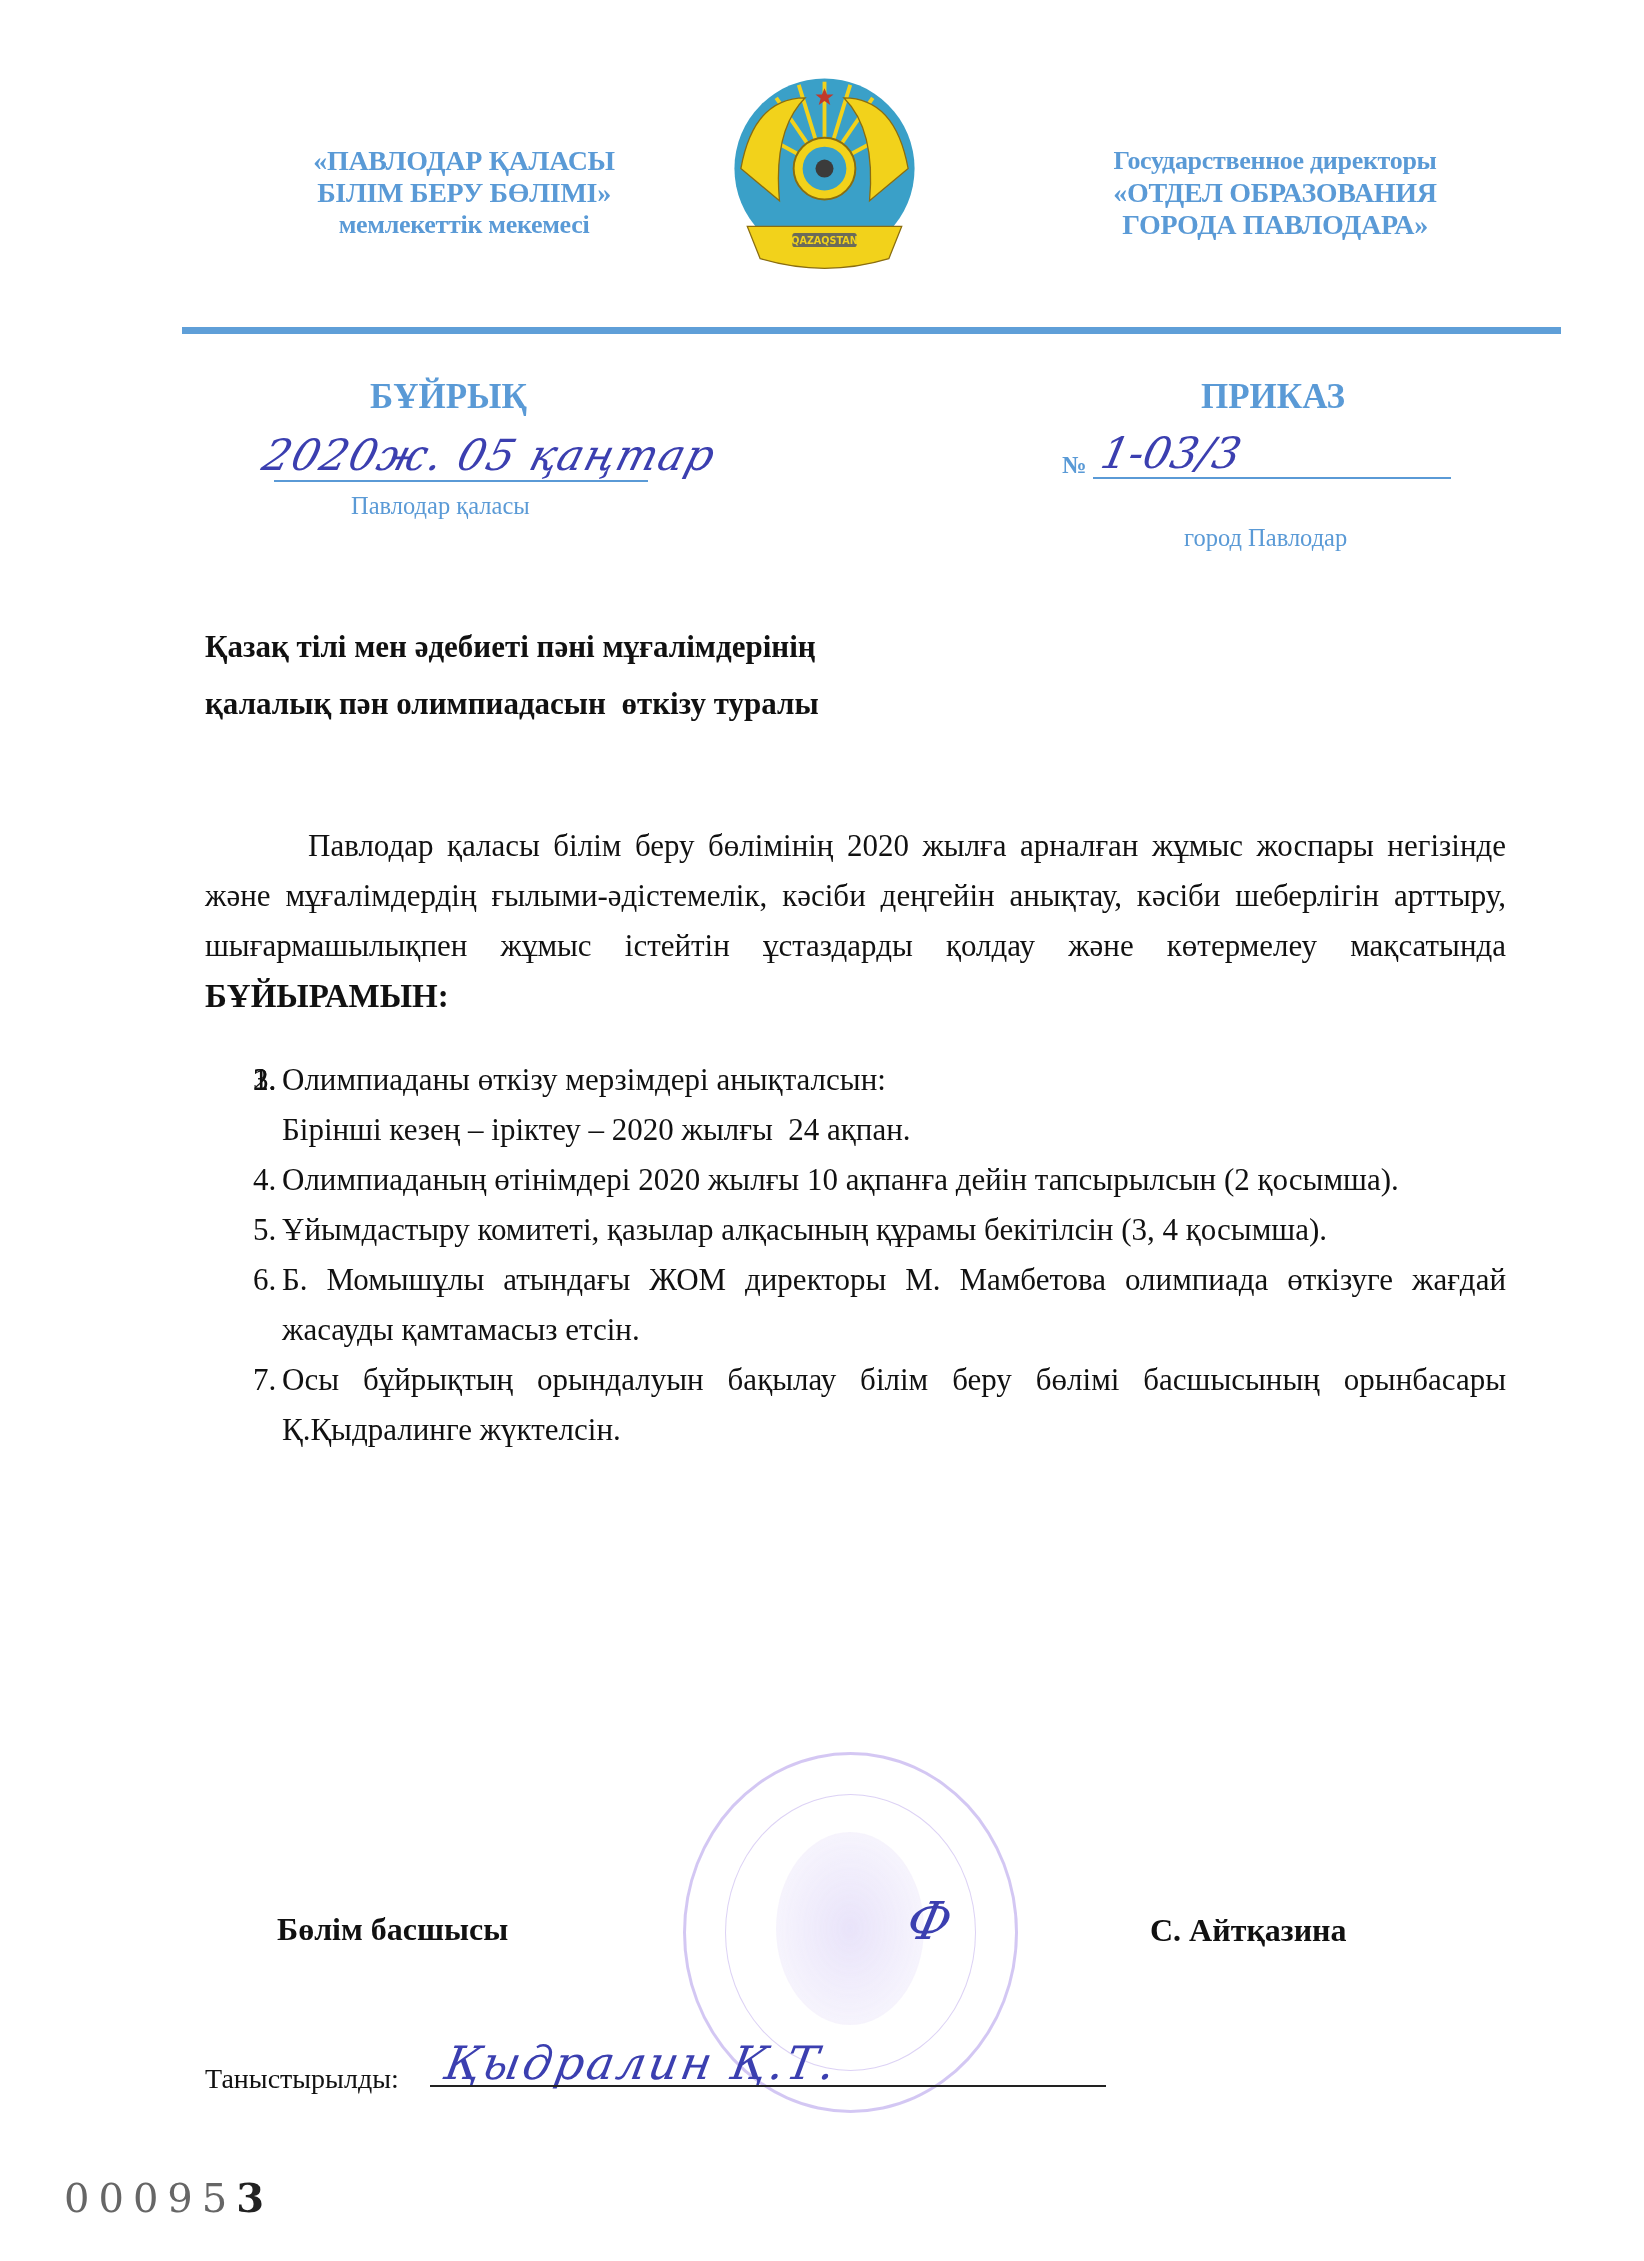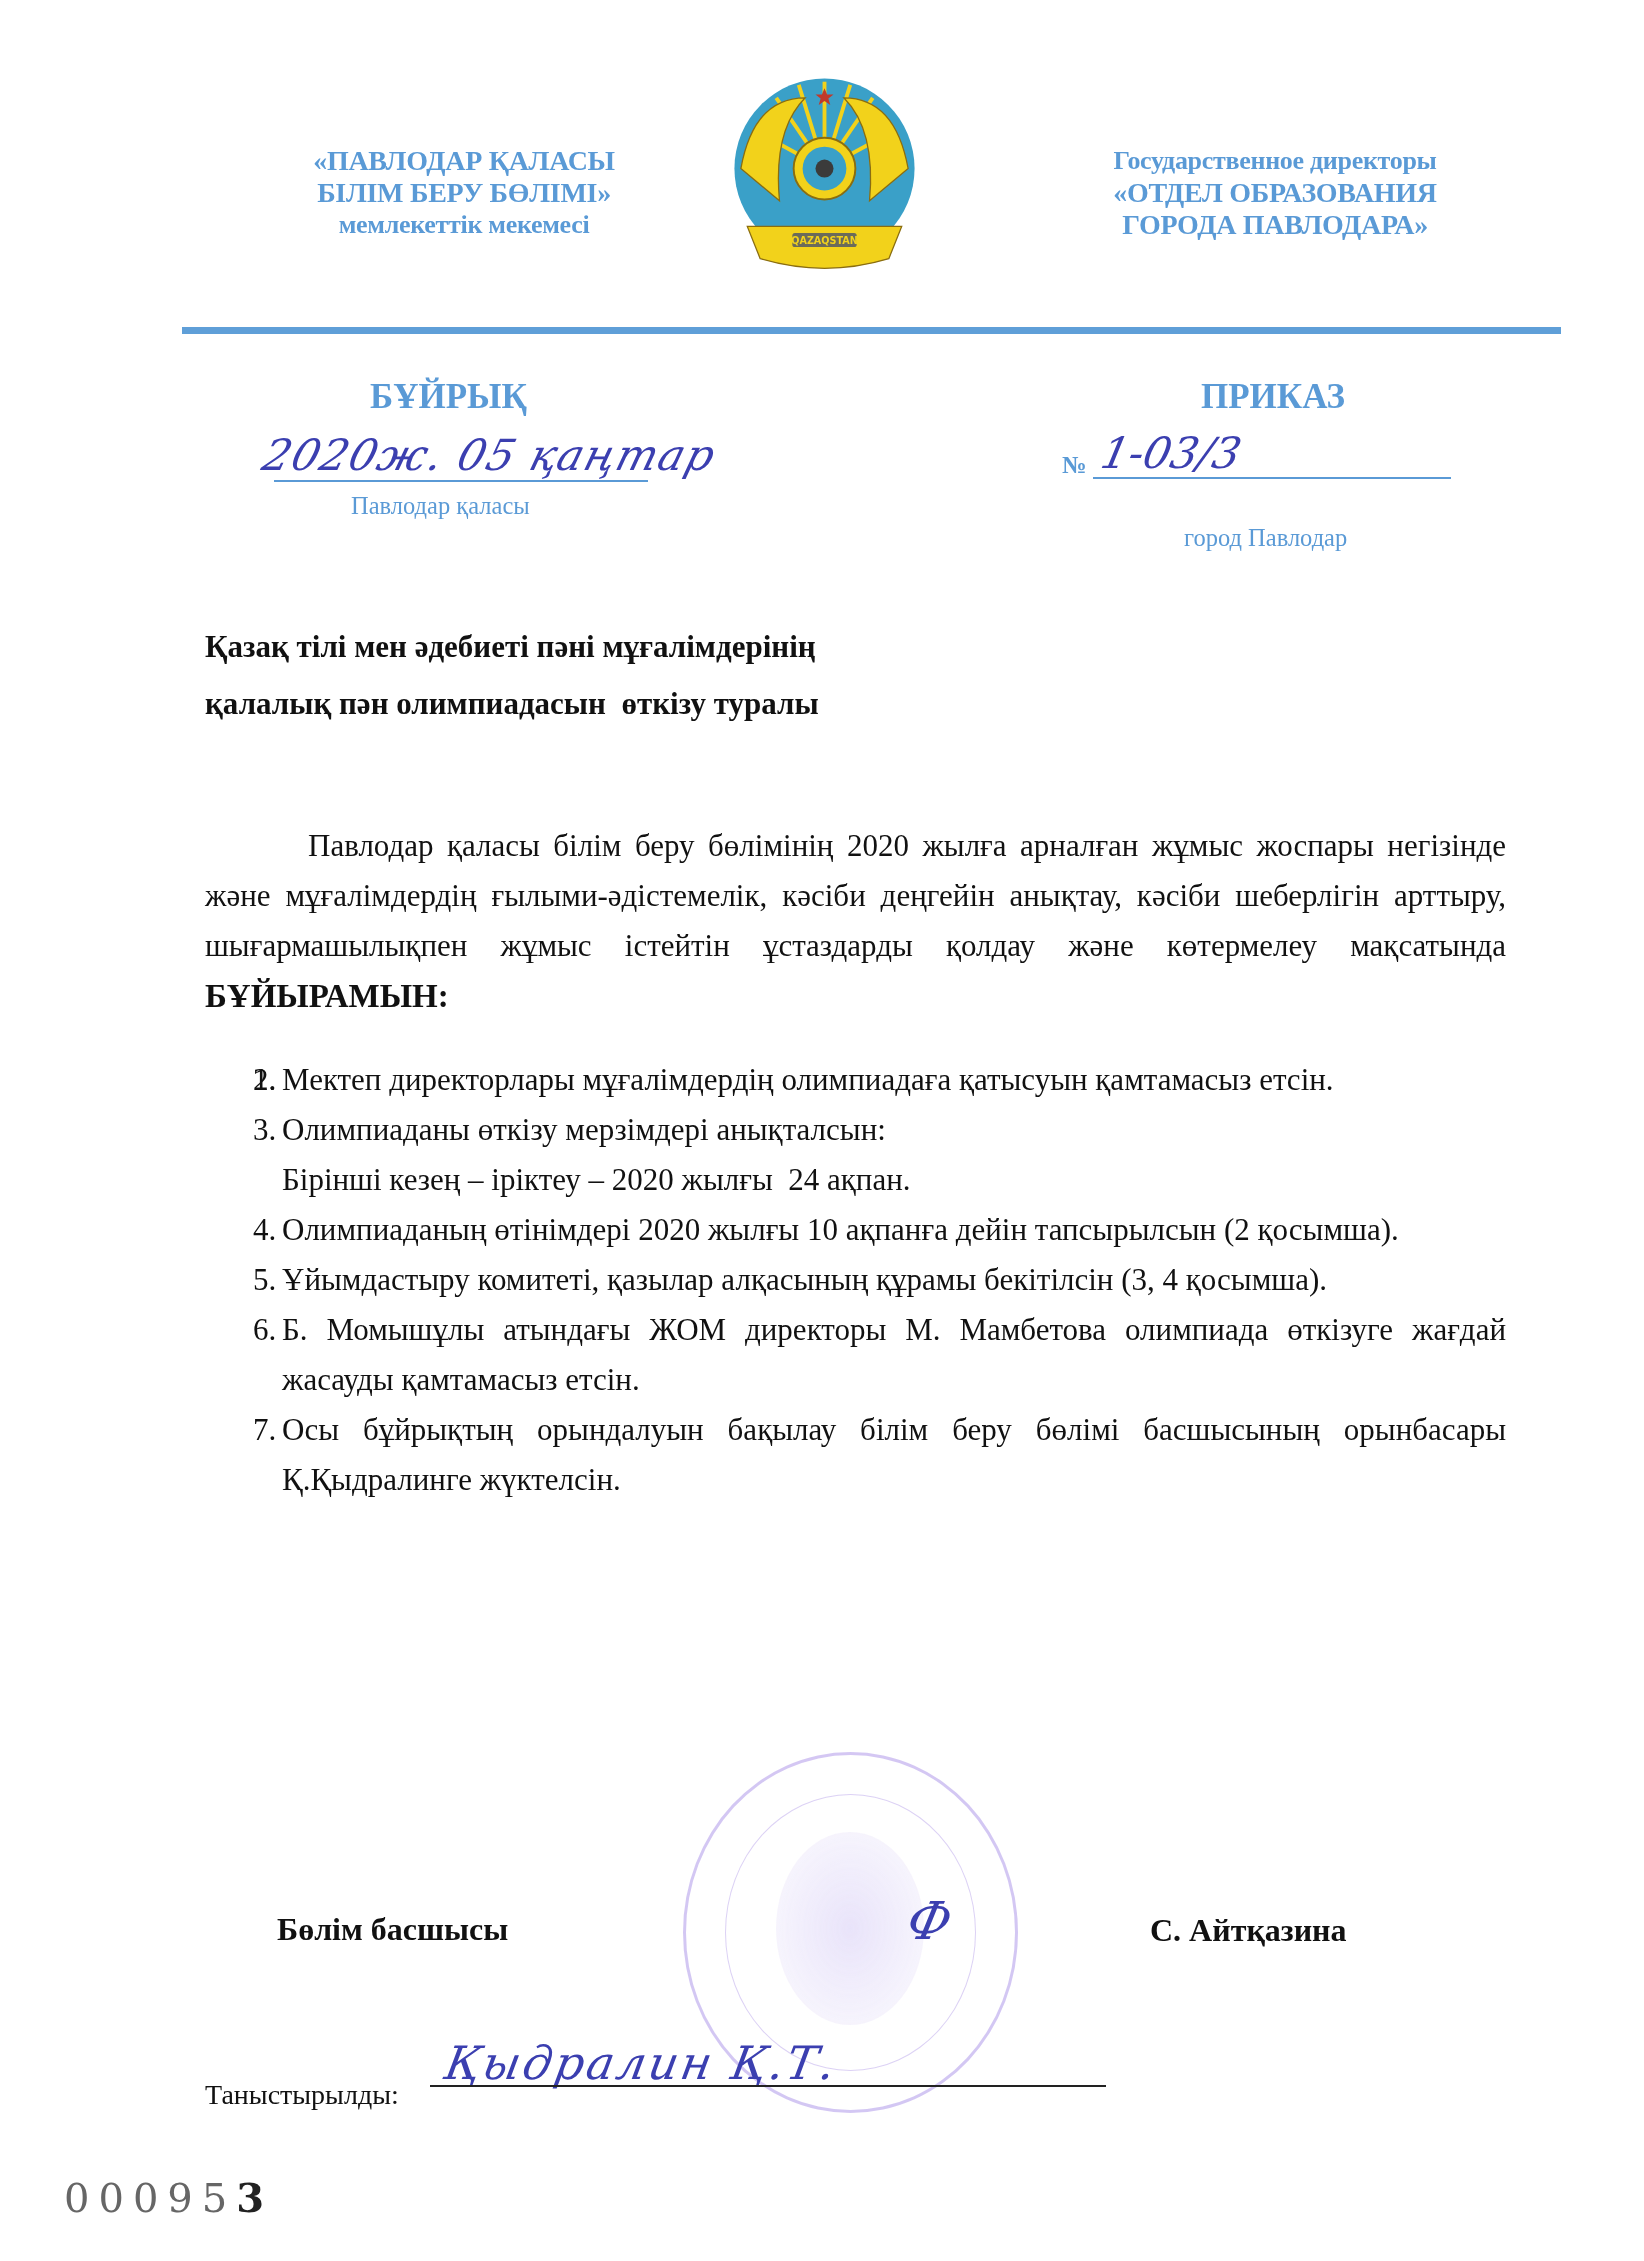--- a/index.html
+++ b/index.html
@@ -56,21 +56,21 @@
   #stamp .core {
     position: absolute; left: 90px; top: 77px; width: 148px; height: 193px;
     border-radius: 50%; background: radial-gradient(ellipse at center, rgba(170,150,235,0.35), rgba(170,150,235,0.05));
   }
 
   .sign { font-weight: bold; font-size: 32px; }
   #sign-role { left: 277px; top: 1911px; }
   #sign-name { left: 1150px; top: 1912px; }
   #sign-hand { left: 908px; top: 1891px; font-size: 52px; transform: skewX(-12deg); }
 
-  #ack-label { left: 205px; top: 2063px; font-size: 28px; margin-top: 16px; }
+  #ack-label { left: 205px; top: 2063px; font-size: 28px; }
   #ack-line { left: 430px; top: 2085px; width: 676px; height: 1.9px; background: #222; }
   #ack-hand { left: 445px; top: 2036px; font-size: 46px; transform: skewX(-10deg); letter-spacing: 2.6px; }
 
   #serial {
     left: 64px; top: 2174px; font-family: "DejaVu Serif", serif; font-size: 40px;
     color: #666; letter-spacing: 9px;
   }
   #serial .last { color: #222; font-weight: bold; }
 </style>
 </head>
@@ -128,21 +128,21 @@
 
 <div id="title" class="abs title">
   <div style="white-space:pre">Қазақ тілі мен әдебиеті пәні мұғалімдерінің</div>
   <div style="white-space:pre">қалалық пән олимпиадасын  өткізу туралы</div>
 </div>
 
 <div id="preamble" class="abs body-text"><span>Павлодар қаласы білім беру бөлімінің 2020 жылға арналған жұмыс жоспары негізінде және мұғалімдердің ғылыми-әдістемелік, кәсіби деңгейін анықтау, кәсіби шеберлігін арттыру, шығармашылықпен жұмыс істейтін ұстаздарды қолдау және көтермелеу мақсатында </span><b>БҰЙЫРАМЫН:</b></div>
 
 <ol id="items" class="abs body-text">
   <li><span class="num">1.</span></li>
-  <li><span class="num">2.</span><span>Мектеп директорлары мұғалімдердің олимпиадаға қатысуын қамтамасыз етсін.</span></li>
+  <li><span class="num">2.</span></li>
   <li><span class="num">3.</span><span>Олимпиаданы өткізу мерзімдері анықталсын:</span>
     <span class="sub" style="white-space:pre">Бірінші кезең – іріктеу – 2020 жылғы  24 ақпан.</span>
   </li>
   <li><span class="num">4.</span><span>Олимпиаданың өтінімдері 2020 жылғы 10 ақпанға дейін тапсырылсын (2 қосымша).</span></li>
   <li><span class="num">5.</span><span>Ұйымдастыру комитеті, қазылар алқасының құрамы бекітілсін (3, 4  қосымша).</span></li>
   <li><span class="num">6.</span><span>Б. Момышұлы атындағы ЖОМ директоры М. Мамбетова олимпиада өткізуге жағдай жасауды қамтамасыз етсін.</span></li>
   <li><span class="num">7.</span><span>Осы бұйрықтың орындалуын бақылау білім беру бөлімі басшысының орынбасары Қ.Қыдралинге жүктелсін.</span></li>
 </ol>
 
 <div id="stamp" class="abs">

